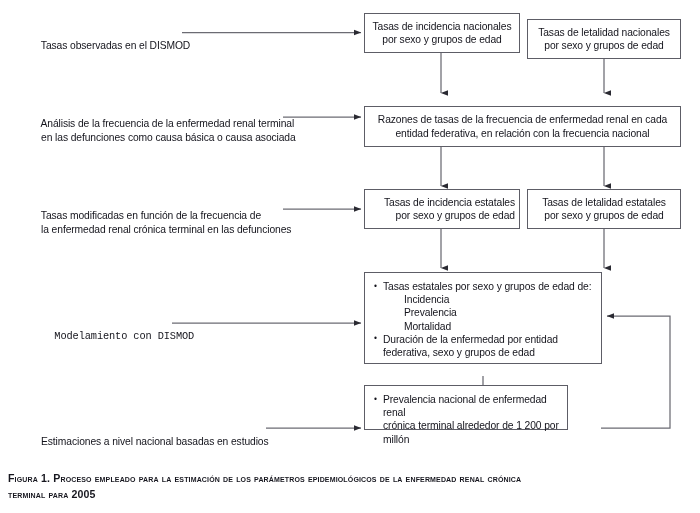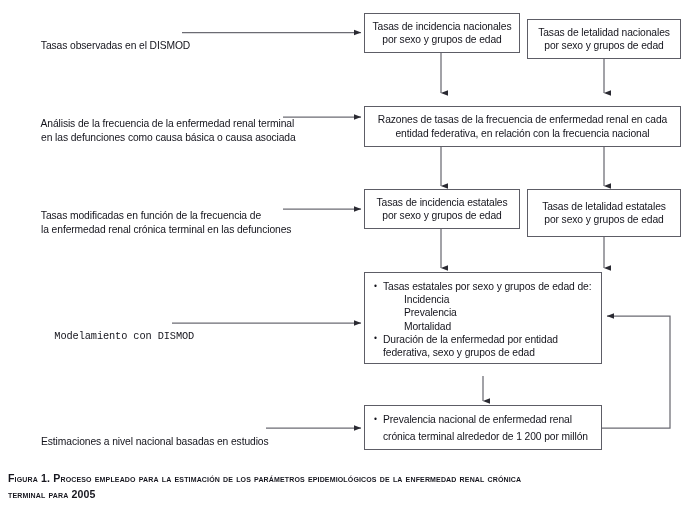--- a/index.html
+++ b/index.html
@@ -173,26 +173,26 @@
   <div class="node centered" style="left:527px; top:19px; width:154px; height:40px;">
     <span class="line">Tasas de letalidad nacionales</span>
     <span class="line">por sexo y grupos de edad</span>
   </div>
 
   <div class="node centered" style="left:364px; top:106px; width:317px; height:41px;text-align:center;">
     <span class="line">Razones de tasas de la frecuencia de enfermedad renal en cada</span>
     <span class="line">entidad federativa, en relación con la frecuencia nacional</span>
   </div>
 
-  <div class="node centered" style="left:364px; top:189px; width:156px; height:40px;">
+  <div class="node centered" style="left:364px; top:189px; width:156px; height:40px;text-align:right;">
     <span class="line">Tasas de incidencia estatales</span>
     <span class="line">por sexo y grupos de edad</span>
   </div>
 
-  <div class="node centered" style="left:527px; top:189px; width:154px; height:48px;">
+  <div class="node centered" style="left:527px; top:189px; width:154px; height:40px;">
     <span class="line">Tasas de letalidad estatales</span>
     <span class="line">por sexo y grupos de edad</span>
   </div>
 
   <div class="node bulleted" style="left:364px; top:272px; width:238px; height:92px;">
     <div class="bullet-item">
       <span class="line">Tasas estatales por sexo y grupos de edad de:</span>
     </div>
     <div class="sub-item">
       <span class="line">Incidencia</span>
@@ -204,21 +204,21 @@
       <span class="line">Mortalidad</span>
     </div>
     <div class="bullet-item">
       <span class="line">Duración de la enfermedad por entidad</span>
     </div>
     <div class="cont-line">
       <span class="line">federativa, sexo y grupos de edad</span>
     </div>
   </div>
 
-  <div class="node bulleted" style="left:364px; top:405px; width:238px; height:45px; justify-content:space-between;">
+  <div class="node bulleted" style="left:364px; top:385px; width:204px; height:45px; justify-content:space-between;">
     <div class="bullet-item">
       <span class="line">Prevalencia nacional de enfermedad renal</span>
     </div>
     <div class="cont-line">
       <span class="line">crónica terminal alrededor de 1 200 por millón</span>
     </div>
   </div>
 
   <div id="figure-caption">
     <span class="cap-line">Figura 1. Proceso empleado para la estimación de los parámetros epidemiológicos de la enfermedad renal crónica</span>

